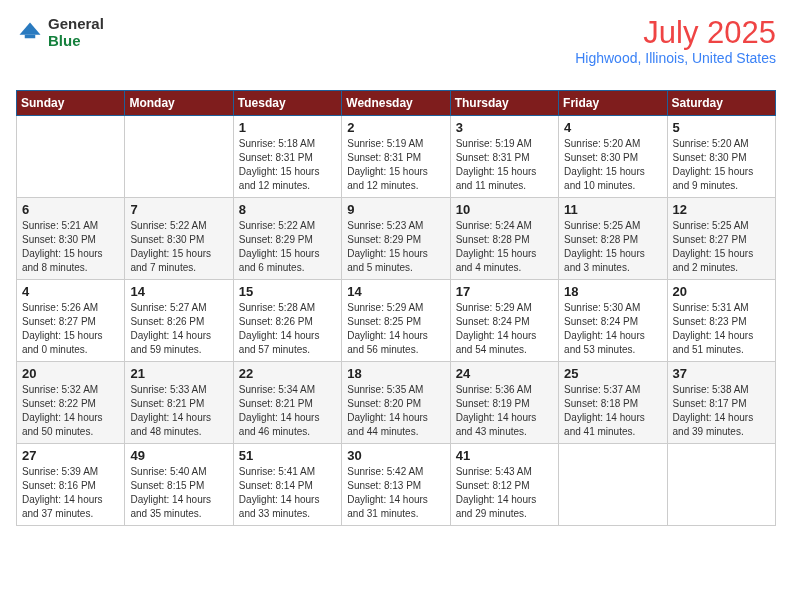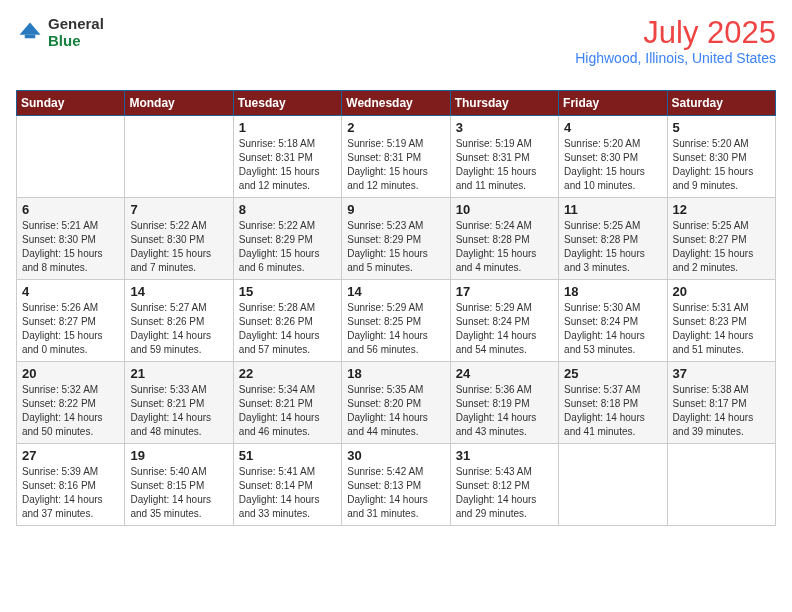--- a/index.html
+++ b/index.html
@@ -241,32 +241,32 @@
           <span class="day-number">37</span>
           <div class="day-info">Sunrise: 5:38 AM<br>Sunset: 8:17 PM<br>Daylight: 14 hours and 39 minutes.</div>
         </td>
       </tr>
       <tr>
         <td>
           <span class="day-number">27</span>
           <div class="day-info">Sunrise: 5:39 AM<br>Sunset: 8:16 PM<br>Daylight: 14 hours and 37 minutes.</div>
         </td>
         <td>
-          <span class="day-number">19</span>
+          <span class="day-number">49</span>
           <div class="day-info">Sunrise: 5:40 AM<br>Sunset: 8:15 PM<br>Daylight: 14 hours and 35 minutes.</div>
         </td>
         <td>
           <span class="day-number">51</span>
           <div class="day-info">Sunrise: 5:41 AM<br>Sunset: 8:14 PM<br>Daylight: 14 hours and 33 minutes.</div>
         </td>
         <td>
           <span class="day-number">30</span>
           <div class="day-info">Sunrise: 5:42 AM<br>Sunset: 8:13 PM<br>Daylight: 14 hours and 31 minutes.</div>
         </td>
         <td>
-          <span class="day-number">31</span>
+          <span class="day-number">41</span>
           <div class="day-info">Sunrise: 5:43 AM<br>Sunset: 8:12 PM<br>Daylight: 14 hours and 29 minutes.</div>
         </td>
         <td class="empty-cell"></td>
         <td class="empty-cell"></td>
       </tr>
     </tbody>
 </table>
 
 </body></html>

